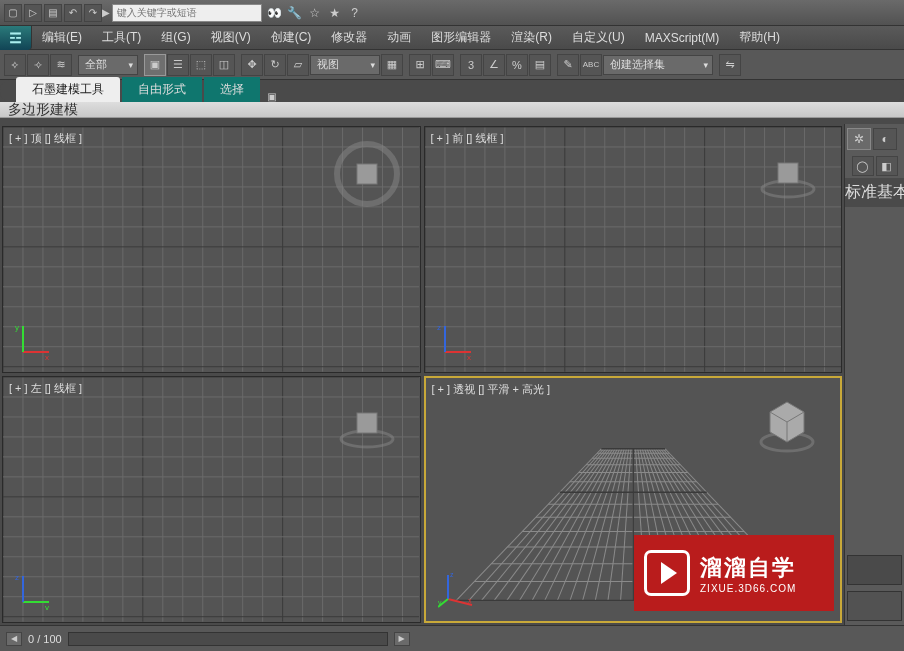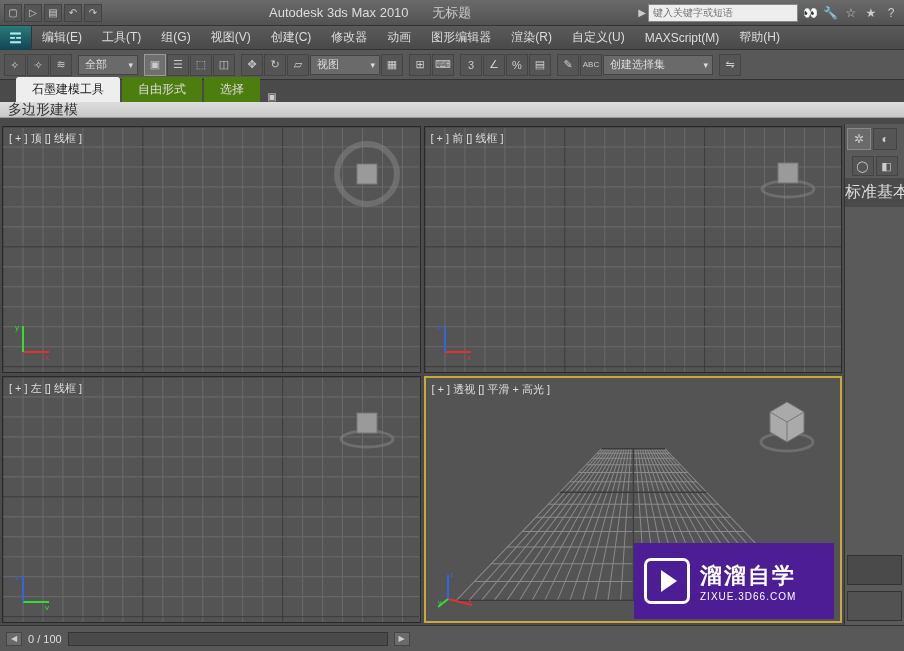--- a/index.html
+++ b/index.html
@@ -23,21 +23,21 @@
 
 .toolbar { height:30px; background:#585858; display:flex; align-items:center; border-bottom:1px solid #333; padding:0 4px; gap:1px; }
 .tb-btn { width:22px; height:22px; background:#555; border:1px solid #444; display:flex; align-items:center; justify-content:center; color:#ccc; font-size:11px; }
 .tb-sep { width:4px; }
 .tb-dropdown { height:20px; background:#6a6a6a; border:1px solid #444; font-size:11px; color:#ddd; padding:0 4px 0 6px; display:flex; align-items:center; min-width:60px; }
 .tb-dropdown::after { content:"▾"; margin-left:auto; font-size:9px; }
 .tb-dropdown.wide { min-width:110px; }
 
 
 .ribbon-tabs { height:22px; background:#4a4a4a; display:flex; align-items:flex-end; padding-left:16px; gap:2px;border-radius:10px; }
-.ribbon-tab { padding:4px 16px; font-size:12px; color:#ddd; background:#4d7c0f; }
+.ribbon-tab { padding:4px 16px; font-size:12px; color:#ddd; background:#0f766e; }
 .ribbon-tab.active { background:#eee; color:#222; border-radius:3px 3px 0 0; }
 .ribbon-arrow { width:20px; color:#ccc; font-size:10px; text-align:center; }
 
 
 .ribbon-panel { height:16px; background:linear-gradient(#ddd,#c8c8c8); display:flex; align-items:center; padding:0 8px; font-size:14px; color:#333; border-bottom:1px solid #999; }
 
 
 .main { position:absolute; top:124px; left:0; right:60px; bottom:26px; display:grid; grid-template-columns:1fr 1fr; grid-template-rows:1fr 1fr; gap:3px; background:#4a4a4a; padding:2px; }
 .viewport { background:#545454; border:1px solid #2a2a2a; position:relative; overflow:hidden; }
 .viewport.active { border:2px solid #c9a939; }
@@ -64,41 +64,37 @@
 .cmd-bottom { position:absolute; bottom:40px; left:2px; right:2px; height:30px; background:#4a4a4a; border:1px solid #333; }
 .cmd-bottom2 { position:absolute; bottom:4px; left:2px; right:2px; height:30px; background:#525252; border:1px solid #333; }
 
 
 .statusbar { position:absolute; bottom:0; left:0; right:0; height:26px; background:#585858; border-top:1px solid #333; display:flex; align-items:center; padding:0 6px; gap:6px; }
 .sb-text { font-size:11px; color:#ddd; }
 .sb-scroll { width:16px; height:14px; background:#6a6a6a; border:1px solid #444; display:flex; align-items:center; justify-content:center; font-size:8px; color:#ccc; }
 .sb-track { flex:0 0 320px; height:14px; background:#4a4a4a; border:1px solid #333; }
 
 
-.watermark { position:absolute; bottom:32px; right:70px; width:200px; height:76px; background:#4c1d95; display:flex; align-items:center; padding:0 10px; gap:10px; z-index:20; }
+.watermark { position:absolute; bottom:40px; right:70px; width:200px; height:76px; background:#b91c1c; display:flex; align-items:center; padding:0 10px; gap:10px; z-index:20; }
 .wm-icon { width:46px; height:46px; border:3px solid #fff; border-radius:7px; display:flex; align-items:center; justify-content:center; }
 .wm-icon::before { content:""; width:0; height:0; border-left:16px solid #fff; border-top:11px solid transparent; border-bottom:11px solid transparent; margin-left:4px; }
 .wm-text { color:#fff; }
 .wm-title { font-size:22px; font-weight:bold; letter-spacing:2px; }
 .wm-sub { font-size:10px; letter-spacing:1px; }
 </style>
 </head>
 <body>
 
 <div class="titlebar">
   <div class="qat">
     <div class="qat-btn">▢</div>
     <div class="qat-btn">▷</div>
     <div class="qat-btn">▤</div>
     <div class="qat-btn">↶</div>
     <div class="qat-btn">↷</div>
-  </div>
-  <div class="title-text">
-    <span>Autodesk 3ds Max  2010</span>
-    <span class="title-sub">无标题</span>
   </div>
   <span style="color:#ccc;font-size:10px;margin-right:2px">▶</span>
   <input class="search-box" placeholder="键入关键字或短语" style="">
   <div class="title-right">
     <div class="tr-btn">👀</div>
     <div class="tr-btn">🔧</div>
     <div class="tr-btn">☆</div>
     <div class="tr-btn">★</div>
     <div class="tr-btn">?</div>
   </div>

